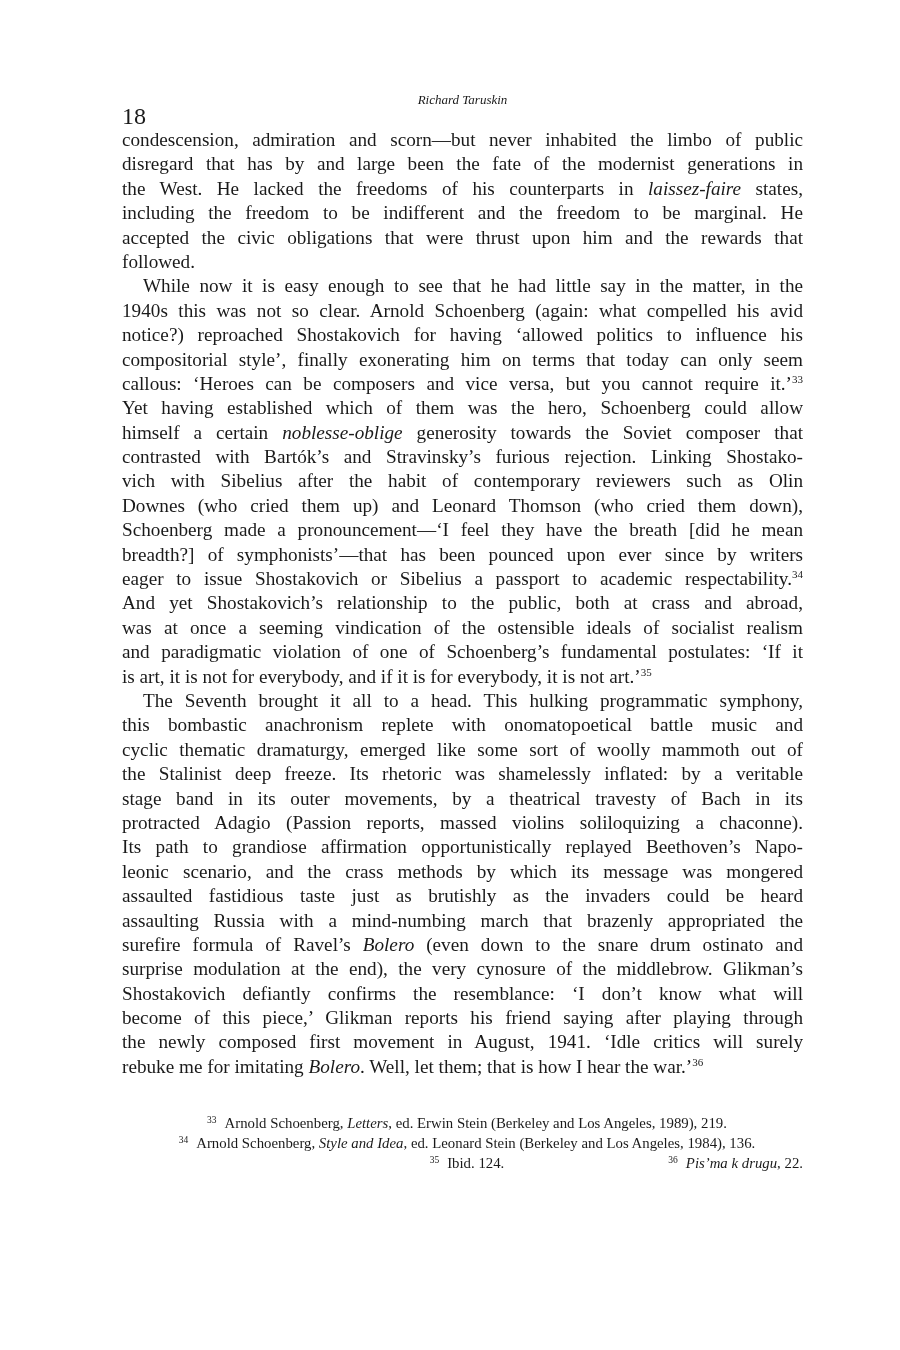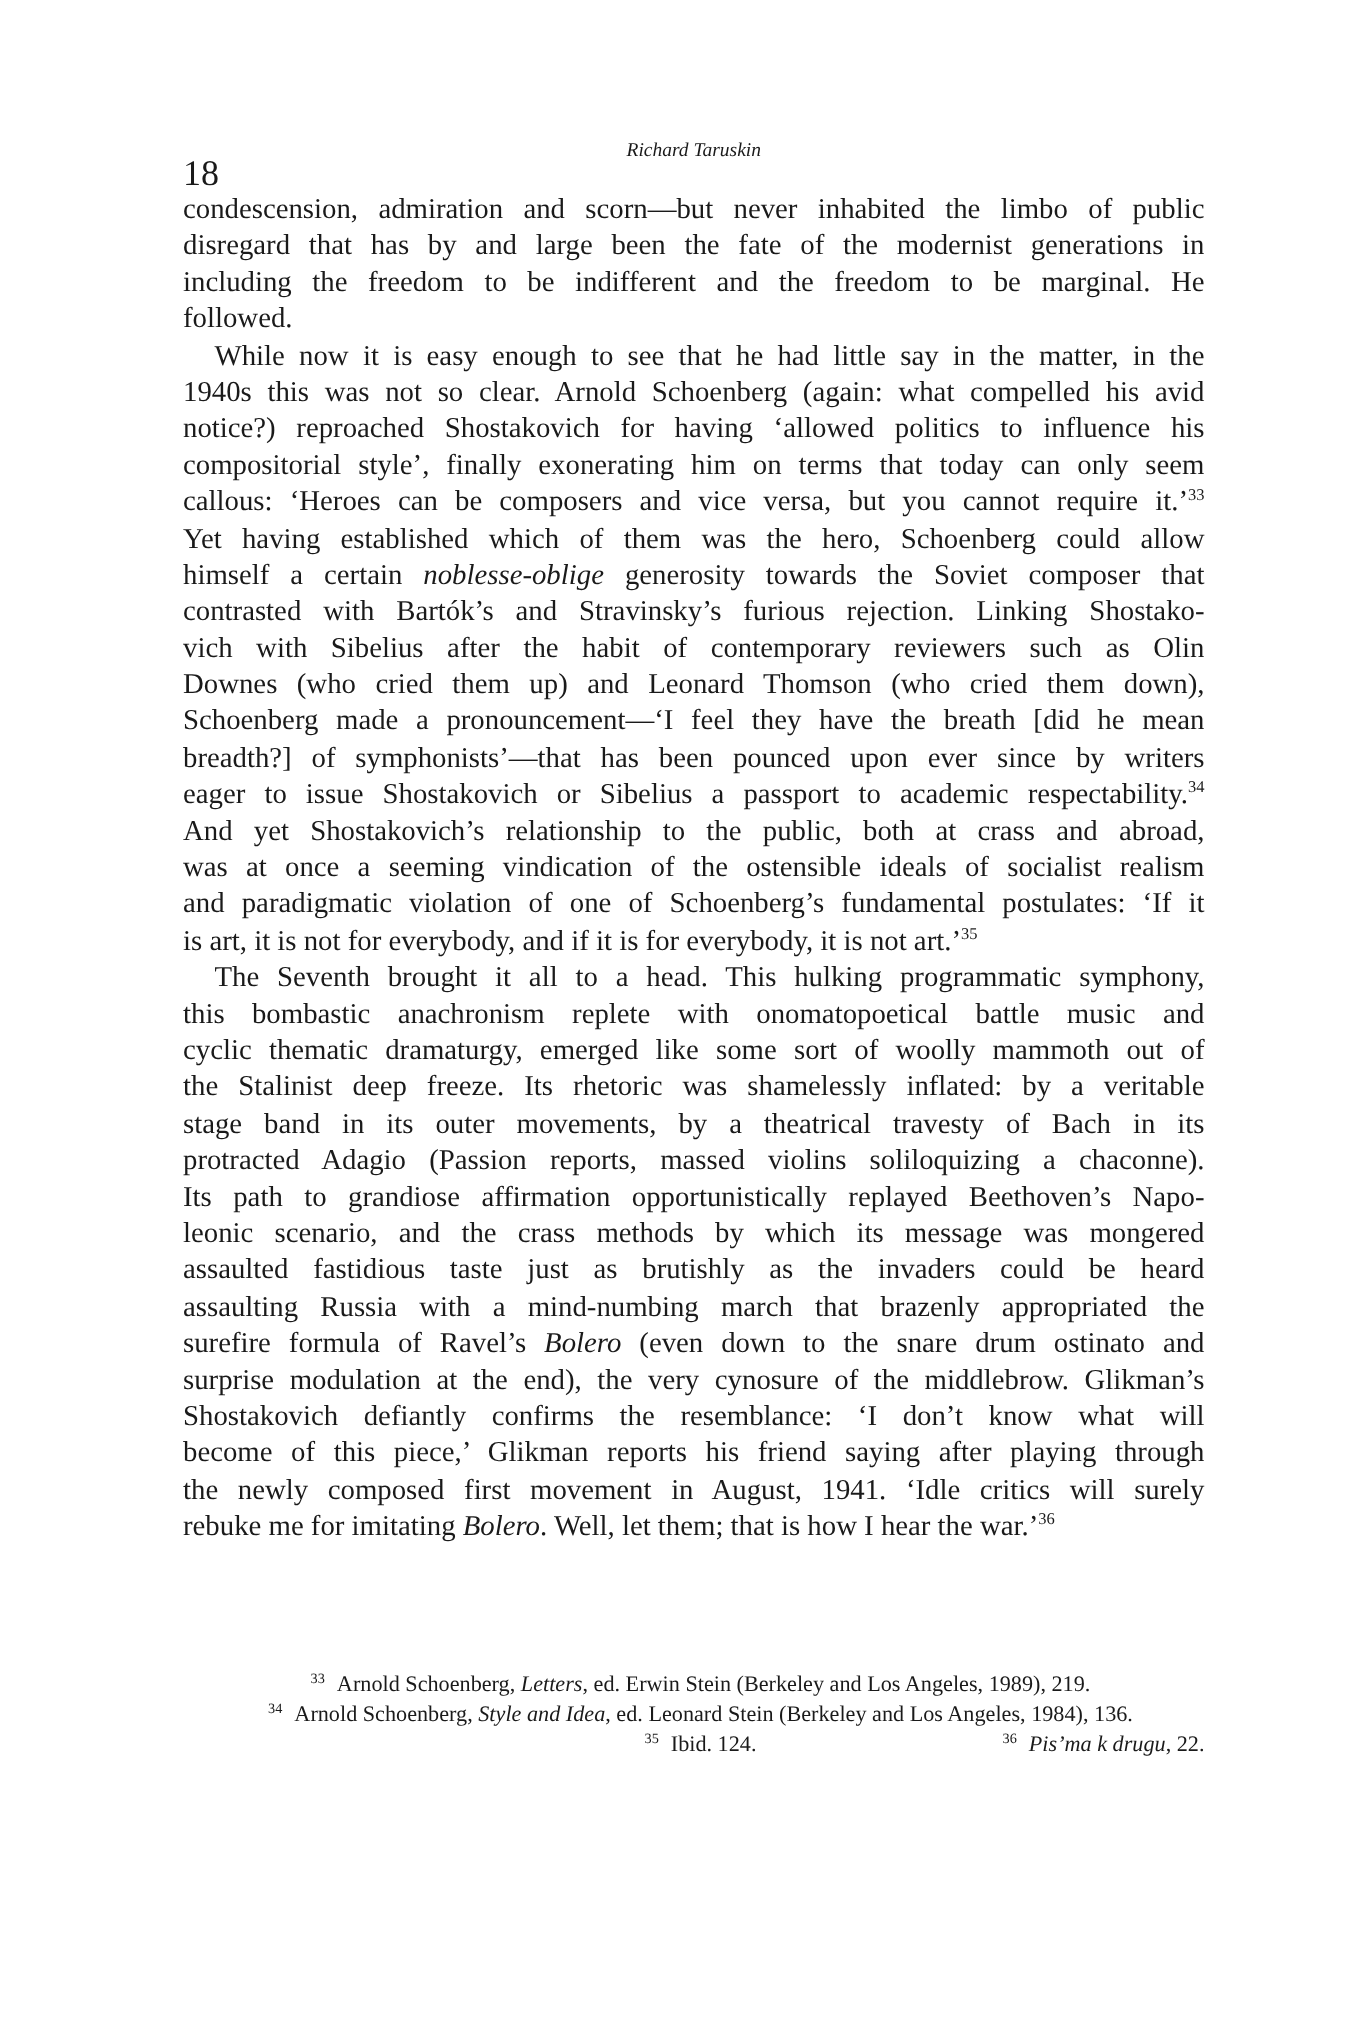--- a/index.html
+++ b/index.html
@@ -25,21 +25,23 @@
 <body>
 
 <div class="header">
   <span class="page-number">18</span>
   <span class="running-head">Richard Taruskin</span>
 </div>
 
 <div class="body-text" id="body">
     <div class="line"><span>condescension, admiration and scorn—but never inhabited the limbo of public</span></div>
     <div class="line"><span>disregard that has by and large been the fate of the modernist generations in</span></div>
+    <div class="line"><span>the West. He lacked the freedoms of his counterparts in </span><span class="it">laissez-faire</span><span> states,</span></div>
     <div class="line"><span>including the freedom to be indifferent and the freedom to be marginal. He</span></div>
+    <div class="line"><span>accepted the civic obligations that were thrust upon him and the rewards that</span></div>
     <div class="line last"><span>followed.</span></div>
     <div class="line indent"><span>While now it is easy enough to see that he had little say in the matter, in the</span></div>
     <div class="line"><span>1940s this was not so clear. Arnold Schoenberg (again: what compelled his avid</span></div>
     <div class="line"><span>notice?) reproached Shostakovich for having ‘allowed politics to influence his</span></div>
     <div class="line"><span>compositorial style’, finally exonerating him on terms that today can only seem</span></div>
     <div class="line"><span>callous: ‘Heroes can be composers and vice versa, but you cannot require it.’</span><sup>33</sup></div>
     <div class="line"><span>Yet having established which of them was the hero, Schoenberg could allow</span></div>
     <div class="line"><span>himself a certain </span><span class="it">noblesse-oblige</span><span> generosity towards the Soviet composer that</span></div>
     <div class="line"><span>contrasted with Bartók’s and Stravinsky’s furious rejection. Linking Shostako-</span></div>
     <div class="line"><span>vich with Sibelius after the habit of contemporary reviewers such as Olin</span></div>

